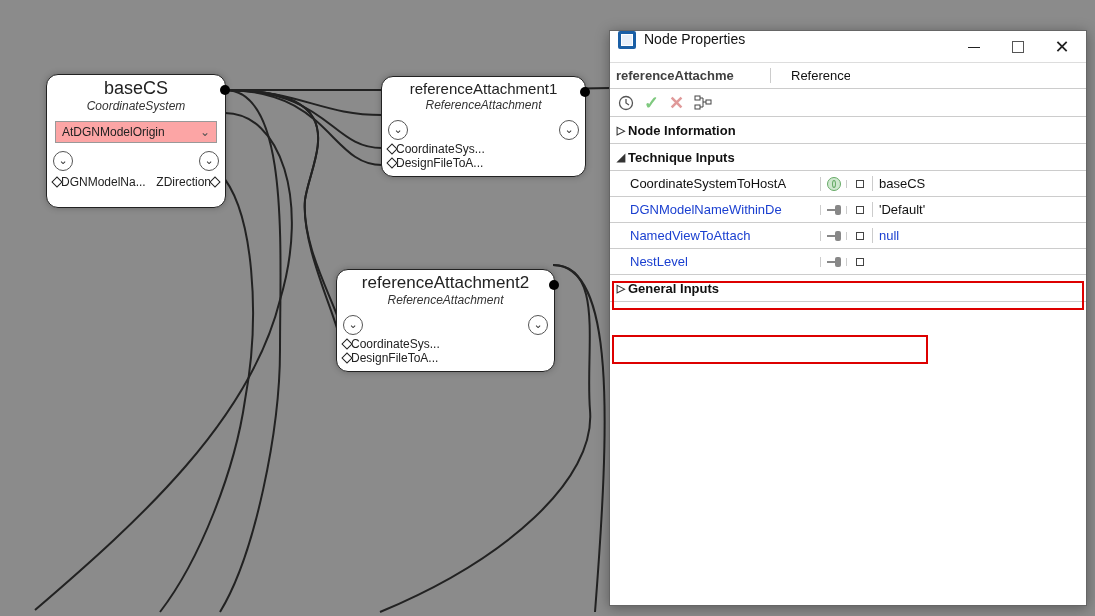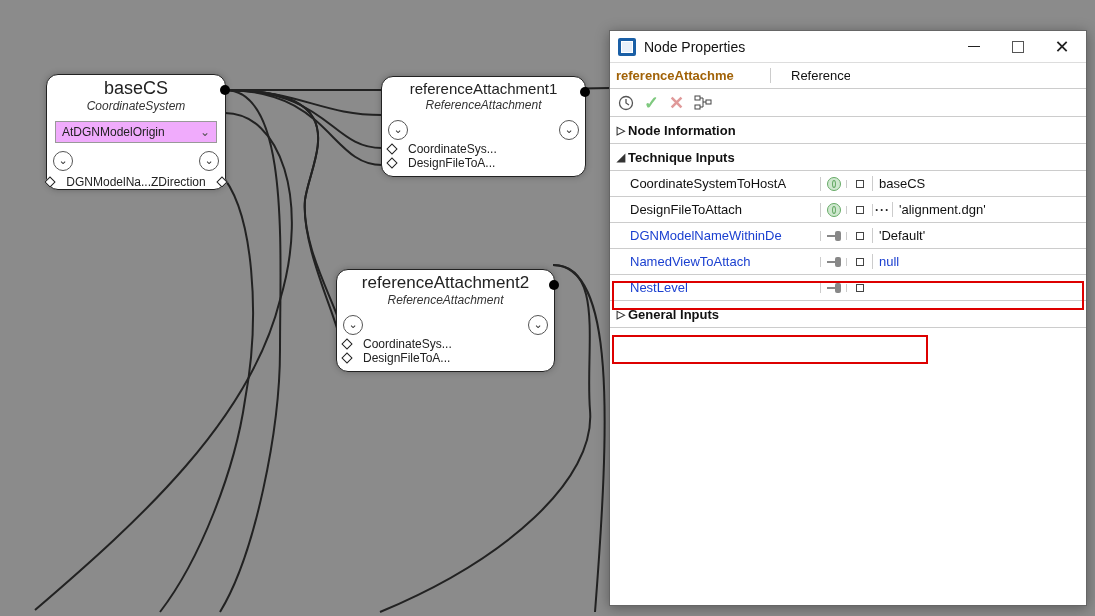--- a/index.html
+++ b/index.html
@@ -7,41 +7,41 @@
   
   .canvas { position: absolute; inset: 0; }
   svg.wires { position: absolute; inset: 0; width: 1095px; height: 616px; pointer-events: none; }
   svg.wires path { fill: none; stroke: #222; stroke-width: 2; }
 
   
   .node { position: absolute; background: #fff; border: 1px solid #222; border-radius: 12px; box-shadow: 0 0 6px rgba(0,0,0,.25); font-size: 13px; }
   .node-header { text-align: center; padding: 4px 6px 6px; }
   .node-title { font-size: 18px; font-weight: 400; line-height: 1.1; color: #222; }
   .node-subtype { font-style: italic; font-size: 12px; color: #333; }
-  .node-select { margin: 2px 8px 6px; height: 22px; border: 1px solid #999; background: #f0abfc; display:flex; align-items:center; justify-content:space-between; padding:0 6px; font-size:12px; color:#222; }
+  .node-select { margin: 2px 8px 6px; height: 22px; border: 1px solid #999; background: #fca5a5; display:flex; align-items:center; justify-content:space-between; padding:0 6px; font-size:12px; color:#222; }
   .sel-caret { width: 10px; text-align: center; color:#555; }
   .node-row { display:flex; justify-content:space-between; align-items:center; padding:2px 6px; }
-  .port-row { display:flex; align-items:center; gap:12px; font-size:12px; color:#222; }
+  .port-row { display:flex; align-items:center; gap:0; font-size:12px; color:#222; }
   .port { width:8px; height:8px; border:1px solid #222; background:#fff; transform:rotate(45deg); }
   .expander-circle { width:20px; height:20px; border:1px solid #555; border-radius:50%; display:flex; align-items:center; justify-content:center; font-size:11px; color:#333; background:#fff; }
   .node-dot { position:absolute; width:10px; height:10px; background:#000; border-radius:50%; }
 
   
   .panel { position:absolute; right:8px; top:30px; width:478px; height:576px; background:#fff; border:1px solid #666; box-shadow:0 2px 12px rgba(0,0,0,.35); display:flex; flex-direction:column; font-size:13px; }
-  .titlebar { height:32px; display:flex; align-items:center; padding:0 2px 0 8px; border-bottom:1px solid #ddd; }
+  .titlebar { height:32px; display:flex; padding:0 2px 0 8px; border-bottom:1px solid #ddd; }
   .titlebar-icon { width:18px; height:18px; background:#1a5fa6; border-radius:2px; margin-right:8px; position:relative; }
   .titlebar-icon:after{content:'';position:absolute;inset:3px;border:1px solid #fff;background:#e8f0fa;}
   .titlebar-title { flex:1; font-size:14px; color:#111; }
   .winbtn { width:44px; height:32px; display:flex; align-items:center; justify-content:center; color:#222; font-size:14px; }
   .winbtn.min::before{content:'';display:block;width:12px;height:1px;background:#222;}
   .winbtn.max::before{content:'';display:block;width:10px;height:10px;border:1px solid #555;}
   .winbtn.close{font-size:18px;font-weight:300;}
 
   .selector-row { display:flex; align-items:center; border-bottom:1px solid #ccc; height:26px; }
-  .selector-name { width:160px; padding:0 6px; font-weight:700; color:#a16207; white-space:nowrap; overflow:hidden; }
+  .selector-name { width:160px; padding:0 6px; font-weight:700; color:#404040; white-space:nowrap; overflow:hidden; }
   .selector-type { width:80px; padding:0 20px; color:#111; white-space:nowrap; overflow:hidden; border-left:1px solid #ccc; }
   .selector-action { flex:1; height:26px; border:1px solid #999; border-top:none; border-bottom:none; display:flex; align-items:center; padding:0 6px; background:#fff; color:#111; }
   .sel-tri { margin-left:auto; font-size:10px; color:#333; }
 
   .toolbar { height:28px; display:flex; align-items:center; gap:10px; padding:0 8px; border-bottom:1px solid #ccc; }
   .tb-clock svg, .tb-hier svg { display:block; }
   .tb-check { color:#7fc97f; font-size:18px; font-weight:700; }
   .tb-x { color:#e09a9a; font-size:18px; font-weight:700; }
 
   .section { border-bottom:1px solid #ccc; }
@@ -92,21 +92,21 @@
       <div class="node-subtype">CoordinateSystem</div>
     </div>
     <div class="node-select">
       <span>AtDGNModelOrigin</span>
       <span class="sel-caret">⌄</span>
     </div>
     <div class="node-row">
       <div class="expander-circle">⌄</div>
       <div class="expander-circle">⌄</div>
     </div>
-    <div class="node-row" style="padding-bottom:0;justify-content:center;">
+    <div class="node-row" style="padding-bottom:18px;">
       <div class="port-row">
         <div class="port"></div>
         <span>DGNModelNa...</span>
       </div>
       <div class="port-row">
         <span>ZDirection</span>
         <div class="port"></div>
       </div>
     </div>
   </div>
@@ -204,33 +204,20 @@
         <div class="prop-label">CoordinateSystemToHostA</div>
         <div class="icon-cell">
             <div class="globe"></div>
           </div>
         <div class="icon-cell">
             <div class="sq"></div>
           </div>
         <div class="prop-value">baseCS</div>
       </div>
 
-      <div class="prop-row">
-        <div class="prop-label">DesignFileToAttach</div>
-        <div class="icon-cell">
-            <div class="globe"></div>
-          </div>
-        <div class="icon-cell">
-            <div class="sq"></div>
-          </div>
-        <div class="icon-cell" style="flex:0 0 20px;">
-            <span class="dots3">···</span>
-          </div>
-        <div class="prop-value" style="border-left:1px solid #ccc;">'alignment.dgn'</div>
-      </div>
 
       <div class="prop-row">
         <div class="prop-label link">DGNModelNameWithinDe</div>
         <div class="icon-cell">
             <div class="pin"></div>
           </div>
         <div class="icon-cell">
             <div class="sq"></div>
           </div>
         <div class="prop-value">'Default'</div>

